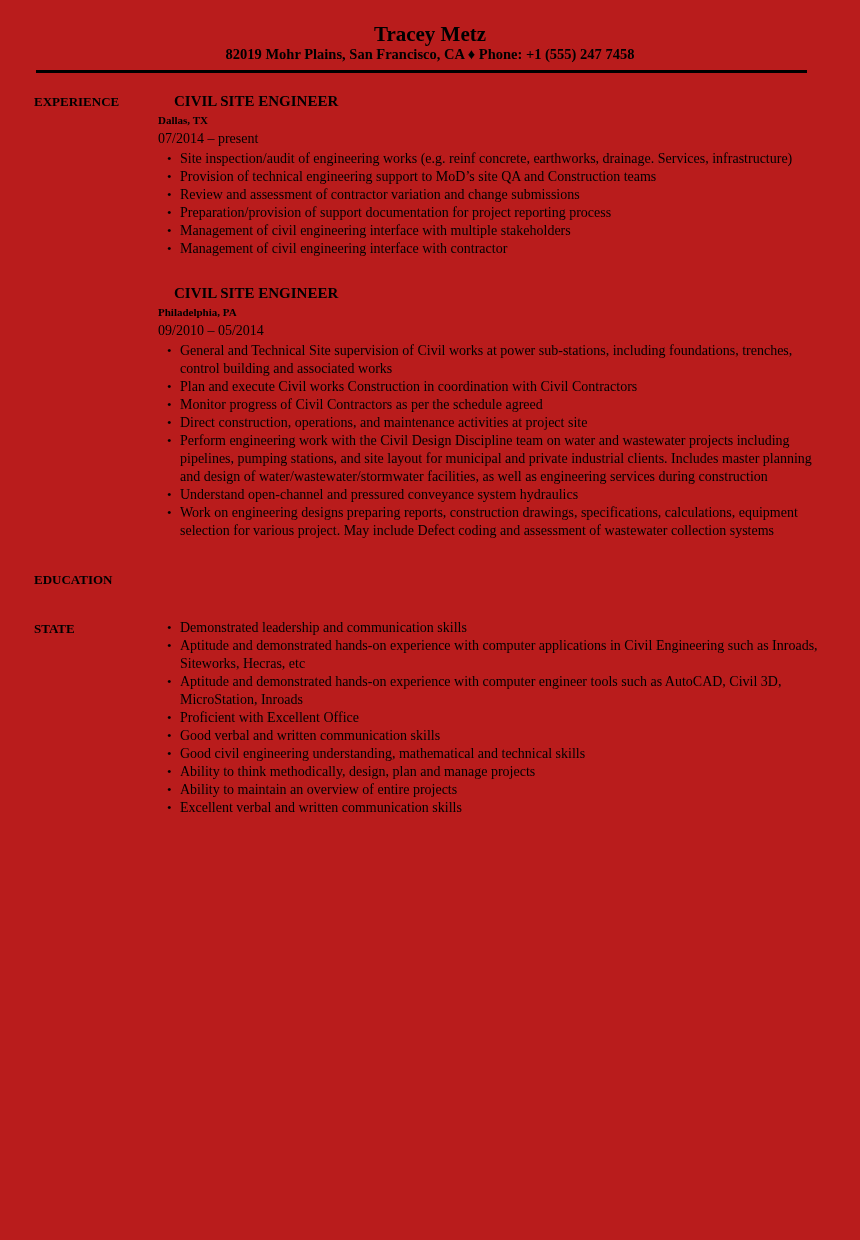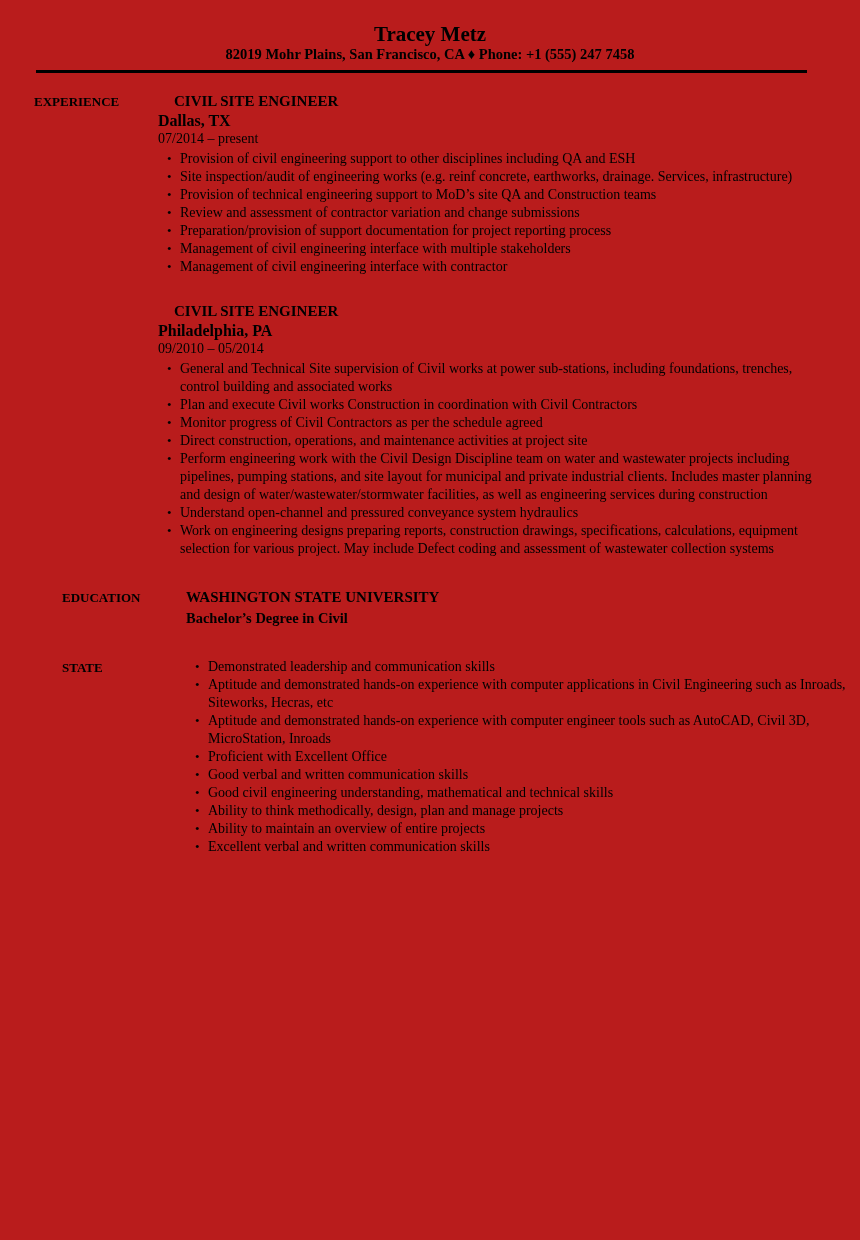--- a/index.html
+++ b/index.html
@@ -25,39 +25,39 @@
     line-height: 17px;
   }
   .header-rule {
     margin: 7px 0 0 36px;
     width: 771px;
     height: 3px;
     background: #000000;
   }
   .main { margin-top: 19px; }
   .section { display: flex; align-items: flex-start; }
-  .section + .section { margin-top: 30px; margin-left: 28px; }
+  .section + .section { margin-top: 30px; }
   .section-label {
     flex: 0 0 auto;
     width: 124px;
     margin-left: 34px;
     font-size: 13px;
     font-weight: bold;
     line-height: 19px;
   }
   .section-content { width: 660px; }
   .job + .job { margin-top: 26px; }
   .job-title {
     font-size: 15px;
     font-weight: bold;
     line-height: 19px;
     margin-left: 16px;
   }
   .job-location {
-    font-size: 16px;
+    font-size: 11px;
     font-weight: bold;
     line-height: 19px;
   }
   .job-dates {
     font-size: 14px;
     line-height: 17px;
   }
   ul.bullet-list {
     list-style: none;
     margin-top: 3px;
@@ -105,21 +105,20 @@
 
     <div class="section">
       <div class="section-label">EXPERIENCE</div>
       <div class="section-content">
 
         <div class="job">
           <div class="job-title">CIVIL SITE ENGINEER</div>
           <div class="job-location">Dallas, TX</div>
           <div class="job-dates">07/2014 – present</div>
           <ul class="bullet-list">
-            <li>Provision of civil engineering support to other disciplines including QA and ESH</li>
             <li>Site inspection/audit of engineering works (e.g. reinf concrete, earthworks, drainage. Services, infrastructure)</li>
             <li>Provision of technical engineering support to MoD’s site QA and Construction teams</li>
             <li>Review and assessment of contractor variation and change submissions</li>
             <li>Preparation/provision of support documentation for project reporting process</li>
             <li>Management of civil engineering interface with multiple stakeholders</li>
             <li>Management of civil engineering interface with contractor</li>
           </ul>
         </div>
 
         <div class="job">
@@ -135,24 +134,20 @@
             <li>Understand open-channel and pressured conveyance system hydraulics</li>
             <li>Work on engineering designs preparing reports, construction drawings, specifications, calculations, equipment selection for various project. May include Defect coding and assessment of wastewater collection systems</li>
           </ul>
         </div>
 
       </div>
     </div>
 
     <div class="section">
       <div class="section-label">EDUCATION</div>
-      <div class="section-content">
-        <div class="school-name">WASHINGTON STATE UNIVERSITY</div>
-        <div class="degree">Bachelor’s Degree in Civil</div>
-      </div>
     </div>
 
     <div class="section">
       <div class="section-label">STATE</div>
       <div class="section-content skills-content">
         <ul class="bullet-list">
           <li>Demonstrated leadership and communication skills</li>
           <li>Aptitude and demonstrated hands-on experience with computer applications in Civil Engineering such as Inroads, Siteworks, Hecras, etc</li>
           <li>Aptitude and demonstrated hands-on experience with computer engineer tools such as AutoCAD, Civil 3D, MicroStation, Inroads</li>
           <li>Proficient with Excellent Office</li>

